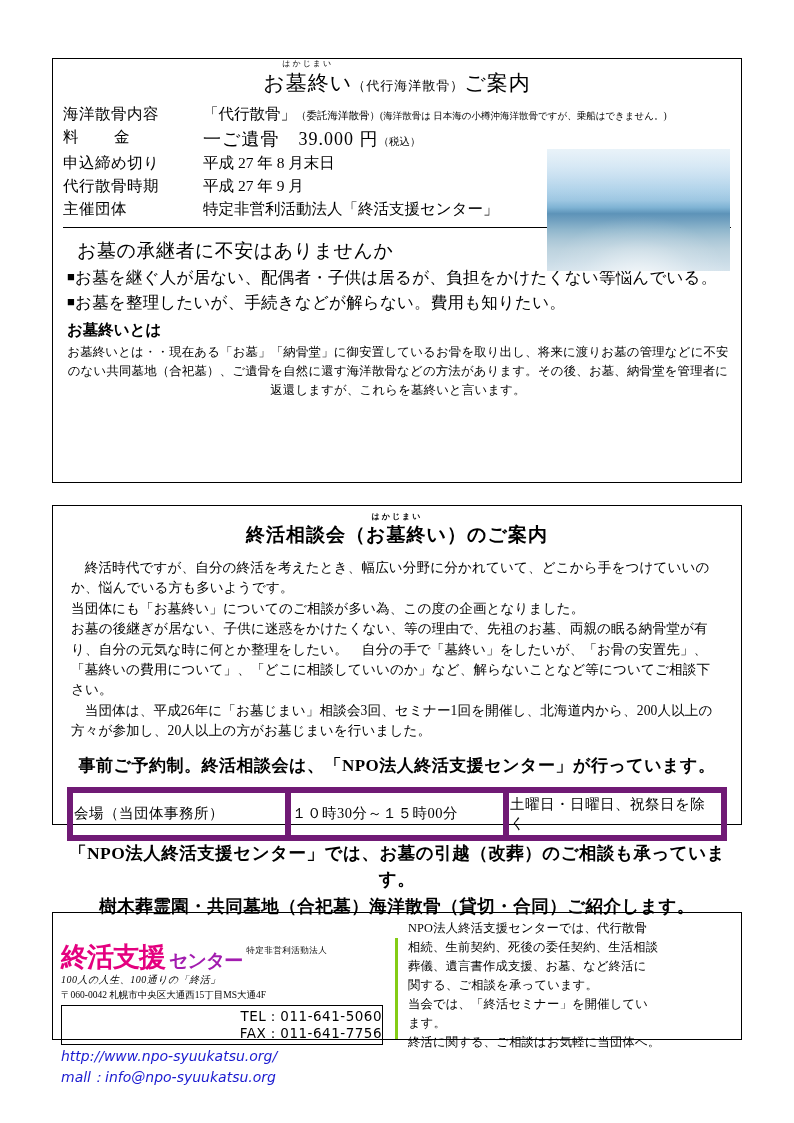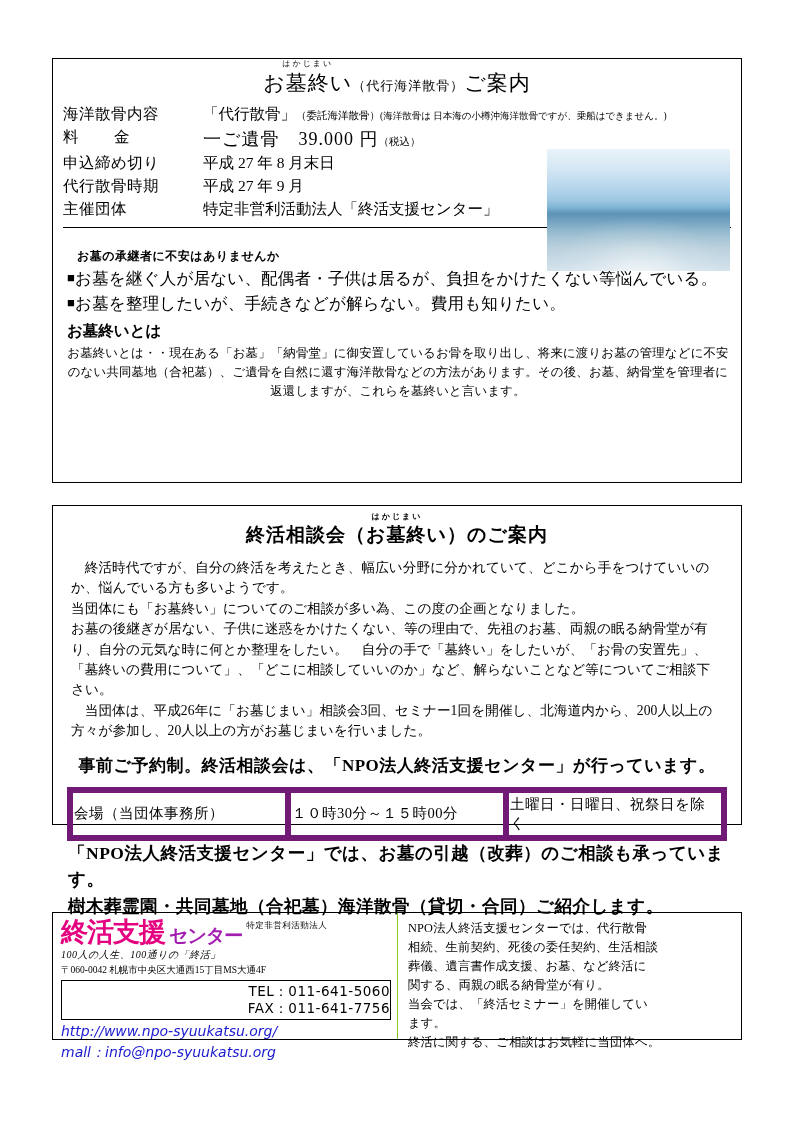--- a/index.html
+++ b/index.html
@@ -118,23 +118,23 @@
     background: linear-gradient(to bottom, rgba(255,255,255,0.55), rgba(255,255,255,0) 80%);
   }
 
   .hr-black {
     border: 0;
     border-top: 1px solid #000;
     margin: 6px 0 0 0;
   }
 
   .q-head {
-    font-size: 12px;
-    font-weight: bold;
-    margin: 20px 0 2px 14px;
+    font-size: 19px;
+    font-weight: normal;
+    margin: 10px 0 2px 14px;
     letter-spacing: 0.5px;
   }
   .bullet-line {
     font-size: 16.5px;
     margin: 3px 0 3px 4px;
     letter-spacing: 0.2px;
   }
   .sq {
     font-size: 13px;
     vertical-align: 2px;
@@ -192,23 +192,24 @@
     border: 6px solid #701a75;
     height: 40px;
     text-align: left;
     font-size: 14.5px;
     letter-spacing: 0.5px;
   }
 
   
   .sec3 {
     position: absolute;
-    left: 68px;
+    left: 52px;
     top: 840px;
     width: 690px;
+    text-align: center;
   }
   .sec3 div {
     font-size: 17.5px;
     font-weight: bold;
     letter-spacing: 0.5px;
     line-height: 1.5;
   }
 
   
   .sec4 {
@@ -216,24 +217,25 @@
     left: 52px;
     top: 912px;
     width: 690px;
     height: 128px;
     border: 1px solid #000;
     box-sizing: border-box;
     display: flex;
   }
   .sec4-left {
     width: 345px;
-    border-right: 1px solid #84cc16;
+    border-right: 3px solid #84cc16;
     box-sizing: border-box;
-    padding: 5px 6px 4px 8px;
+    padding: 5px 12px 4px 8px;
     position: relative;
+    margin-top: 25px;
   }
   .logo-row {
     display: flex;
     align-items: flex-start;
   }
   .logo-main {
     font-family: "DejaVu Sans", sans-serif;
     font-size: 27px;
     font-weight: bold;
     color: #e4007f;
@@ -399,20 +401,20 @@
         <div>TEL：011-641-5060</div>
         <div>FAX：011-641-7756</div>
       </div>
       <div class="url">http://www.npo-syuukatsu.org/</div>
       <div class="url">mall：info@npo-syuukatsu.org</div>
     </div>
     <div class="sec4-right">
       <p>NPO法人終活支援センターでは、代行散骨</p>
       <p>相続、生前契約、死後の委任契約、生活相談</p>
       <p>葬儀、遺言書作成支援、お墓、など終活に</p>
-      <p>関する、両親の眠る納骨堂が有り。</p>
+      <p>関する、ご相談を承っています。</p>
       <p>当会では、「終活セミナー」を開催してい</p>
       <p>ます。</p>
       <p>終活に関する、ご相談はお気軽に当団体へ。</p>
     </div>
   </div>
 
 </div>
 
 </body></html>

